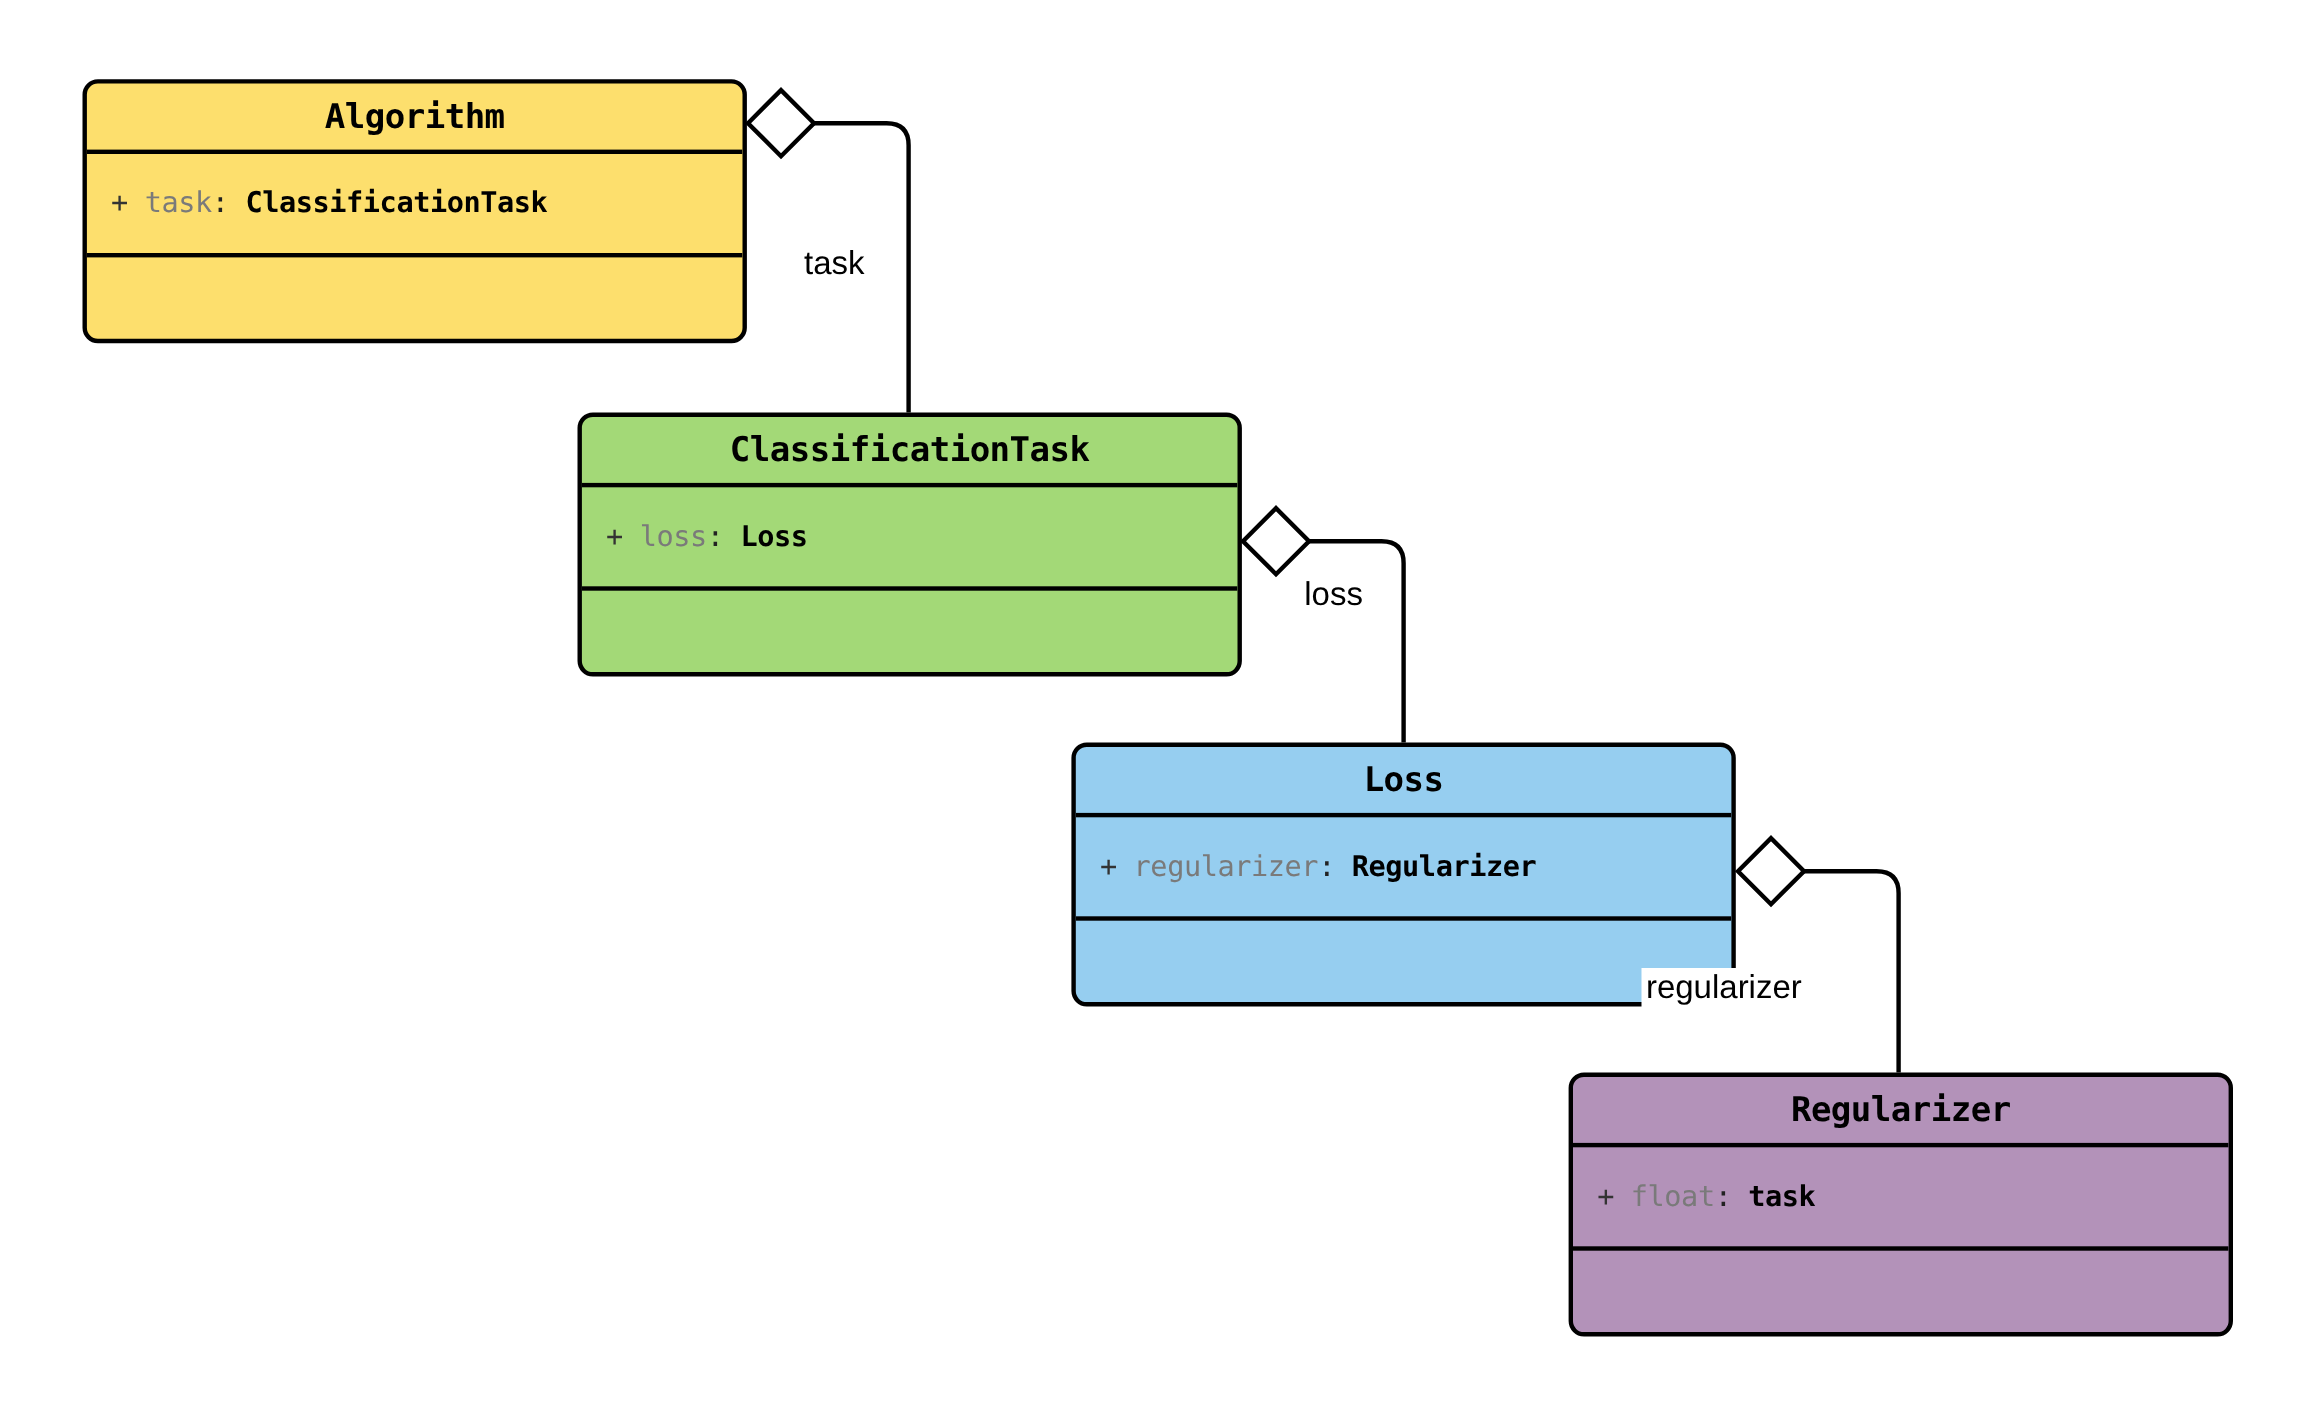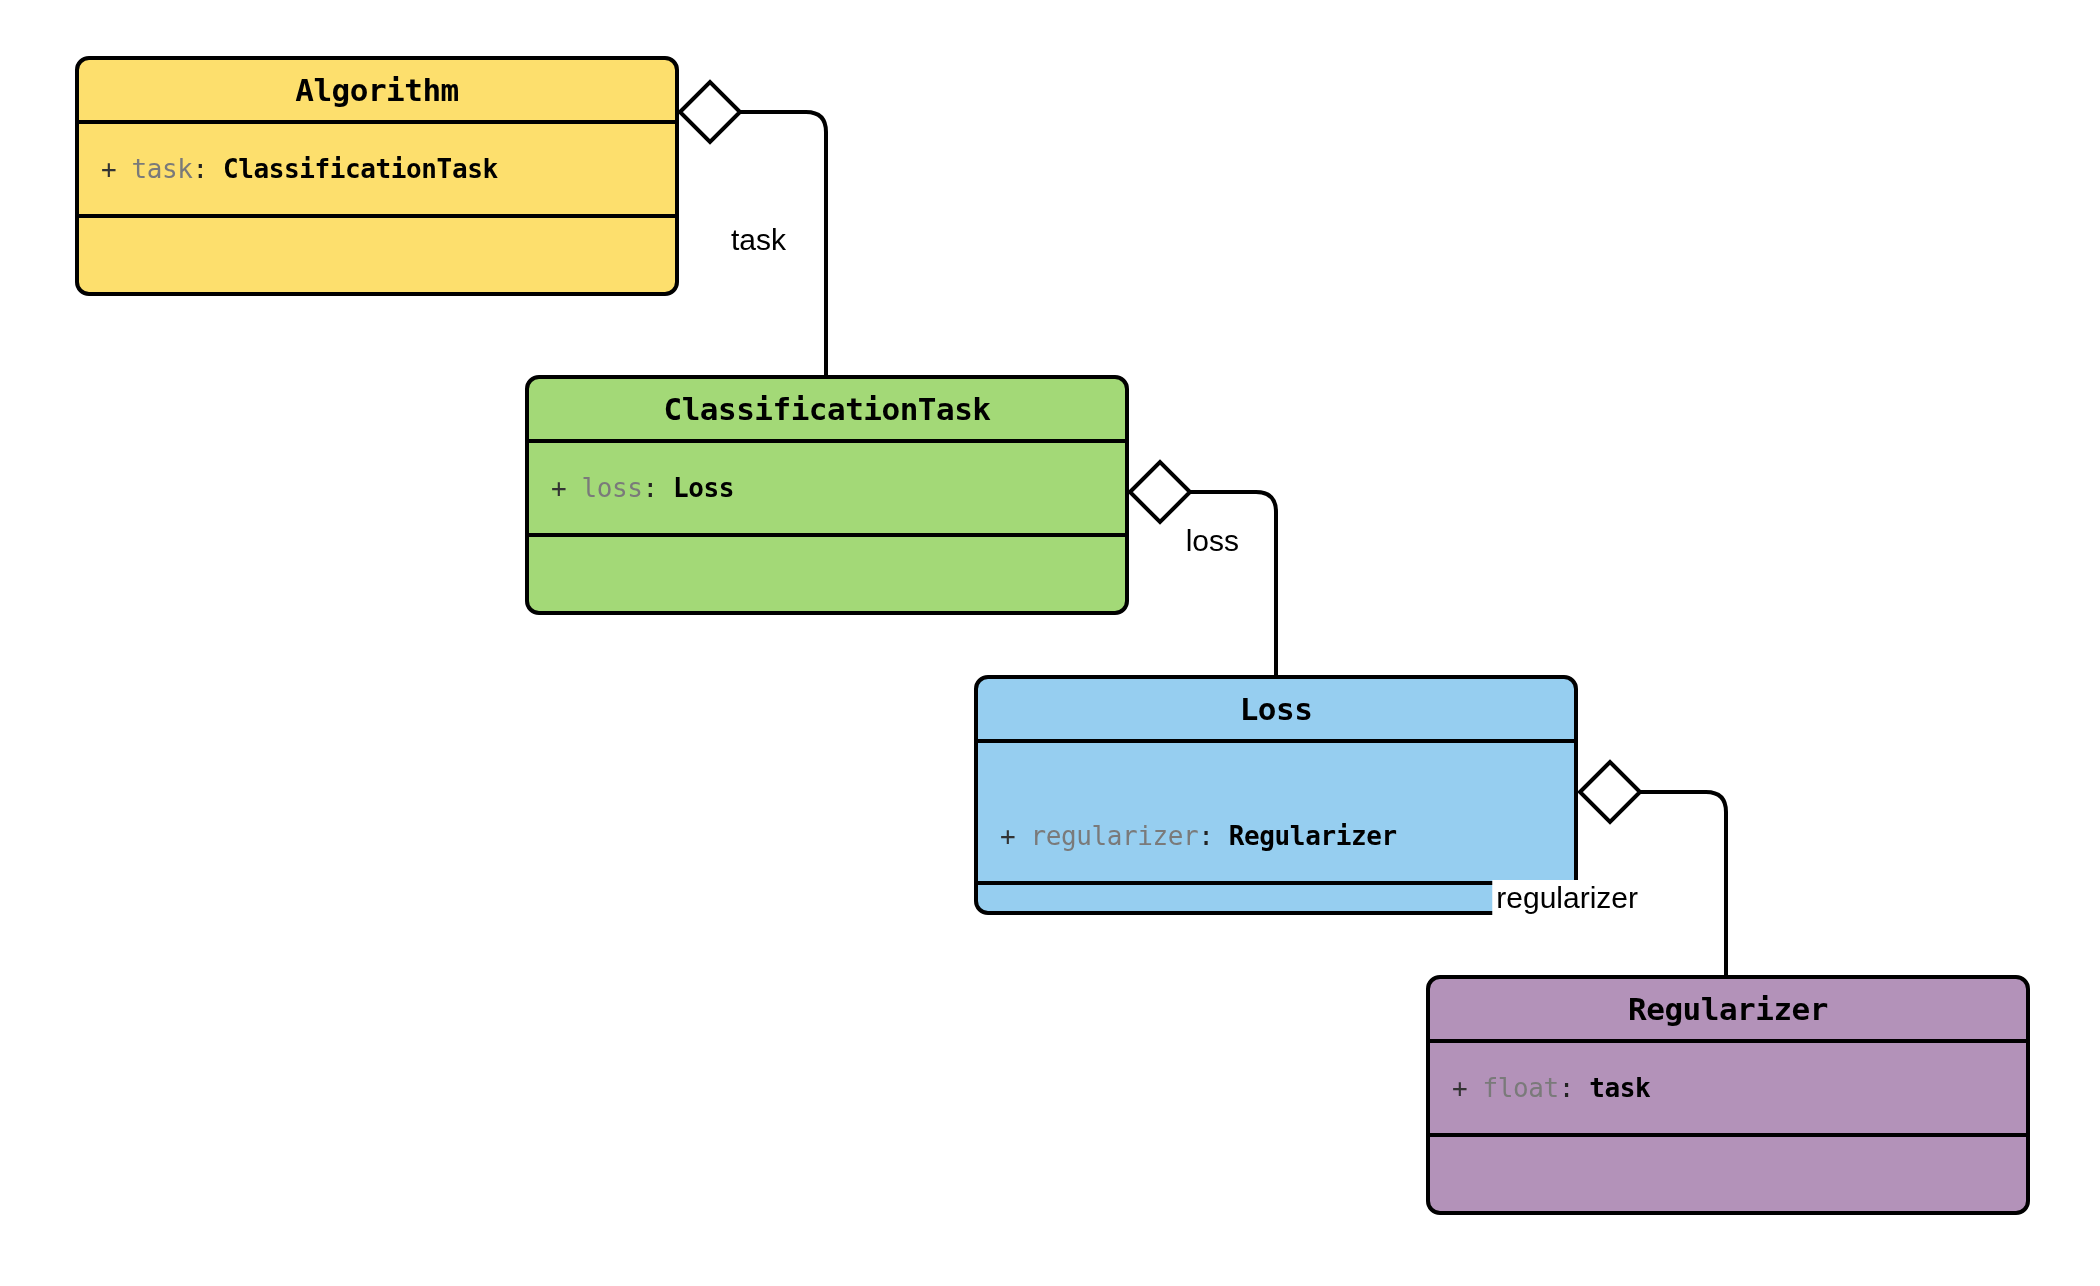--- a/index.html
+++ b/index.html
@@ -98,37 +98,37 @@
   <svg id="edges" viewBox="0 0 2100 1286" xmlns="http://www.w3.org/2000/svg">
       <path d="M 740 112 L 806 112 Q 826 112 826 132 L 826 375" fill="none" stroke="#000000" stroke-width="4" stroke-linecap="butt"></path>
       <polygon points="680,112 710,82 740,112 710,142" fill="#ffffff" stroke="#000000" stroke-width="4" stroke-linejoin="miter"></polygon>
       <path d="M 1190 492 L 1256 492 Q 1276 492 1276 512 L 1276 675" fill="none" stroke="#000000" stroke-width="4" stroke-linecap="butt"></path>
       <polygon points="1130,492 1160,462 1190,492 1160,522" fill="#ffffff" stroke="#000000" stroke-width="4" stroke-linejoin="miter"></polygon>
       <path d="M 1640 792 L 1706 792 Q 1726 792 1726 812 L 1726 975" fill="none" stroke="#000000" stroke-width="4" stroke-linecap="butt"></path>
       <polygon points="1580,792 1610,762 1640,792 1610,822" fill="#ffffff" stroke="#000000" stroke-width="4" stroke-linejoin="miter"></polygon>
     </svg>
 
   <div id="classes-root">
-      <div class="uml-class" style="left: 75px; top: 56px; width: 604px; height: 240px; background: rgb(253, 223, 109); border-color: rgb(0, 0, 0);">
+      <div class="uml-class" style="left: 75px; top: 72px; width: 604px; height: 240px; background: rgb(253, 223, 109); border-color: rgb(0, 0, 0);">
         <div class="uml-title" style="border-bottom-color: rgb(0, 0, 0);">Algorithm</div>
         <div class="uml-attrs" style="border-bottom-color: rgb(0, 0, 0);">
           <div class="attr-line"><span class="attr-vis">+</span>&nbsp;<span class="attr-name">task</span><span class="attr-colon">:</span>&nbsp;<span class="attr-type">ClassificationTask</span></div>
         </div>
         <div class="uml-methods"></div>
       </div>
       <div class="uml-class" style="left: 525px; top: 375px; width: 604px; height: 240px; background: rgb(163, 217, 119); border-color: rgb(0, 0, 0);">
         <div class="uml-title" style="border-bottom-color: rgb(0, 0, 0);">ClassificationTask</div>
         <div class="uml-attrs" style="border-bottom-color: rgb(0, 0, 0);">
           <div class="attr-line"><span class="attr-vis">+</span>&nbsp;<span class="attr-name">loss</span><span class="attr-colon">:</span>&nbsp;<span class="attr-type">Loss</span></div>
         </div>
         <div class="uml-methods"></div>
       </div>
       <div class="uml-class" style="left: 974px; top: 675px; width: 604px; height: 240px; background: rgb(150, 206, 240); border-color: rgb(0, 0, 0);">
         <div class="uml-title" style="border-bottom-color: rgb(0, 0, 0);">Loss</div>
-        <div class="uml-attrs" style="border-bottom-color: rgb(0, 0, 0); margin-top: 48px;">
+        <div class="uml-attrs" style="border-bottom-color: rgb(0, 0, 0);">
           <div class="attr-line"><span class="attr-vis">+</span>&nbsp;<span class="attr-name">regularizer</span><span class="attr-colon">:</span>&nbsp;<span class="attr-type">Regularizer</span></div>
         </div>
         <div class="uml-methods"></div>
       </div>
       <div class="uml-class" style="left: 1426px; top: 975px; width: 604px; height: 240px; background: rgb(179, 146, 185); border-color: rgb(0, 0, 0);">
         <div class="uml-title" style="border-bottom-color: rgb(0, 0, 0);">Regularizer</div>
         <div class="uml-attrs" style="border-bottom-color: rgb(0, 0, 0);">
           <div class="attr-line"><span class="attr-vis">+</span>&nbsp;<span class="attr-name">float</span><span class="attr-colon">:</span>&nbsp;<span class="attr-type">task</span></div>
         </div>
         <div class="uml-methods"></div>

